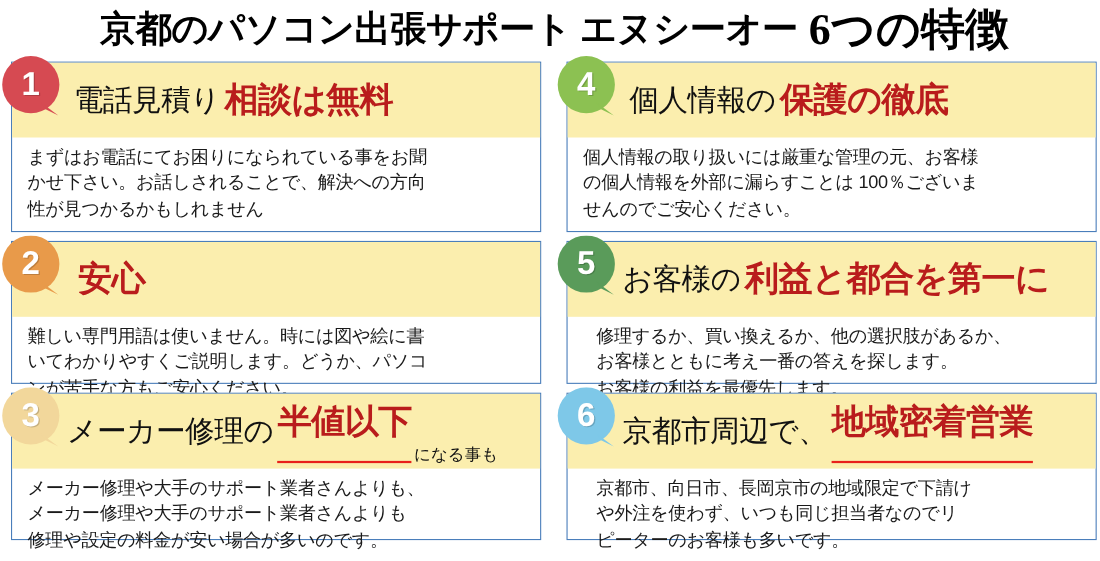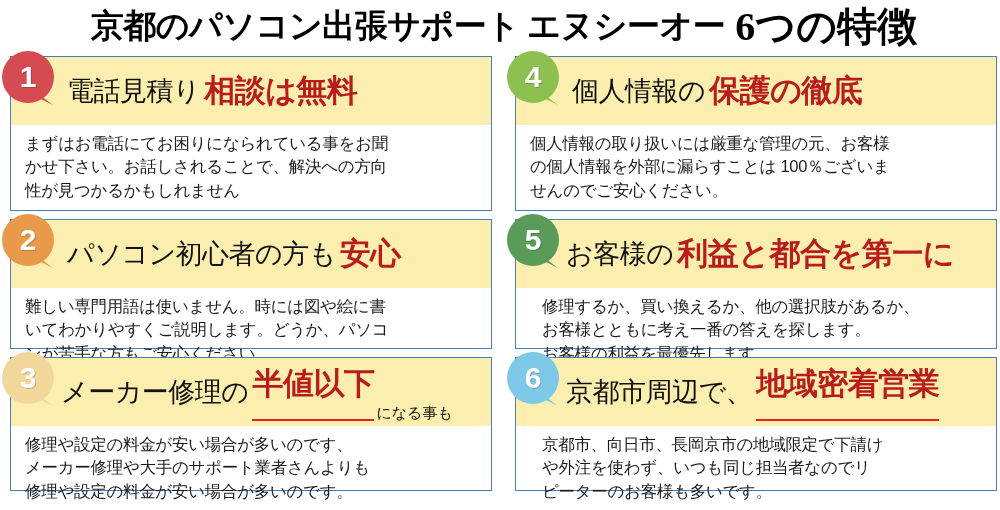--- a/index.html
+++ b/index.html
@@ -178,21 +178,20 @@
 
     <div class="card card-h128">
       <div class="bubble">
         <svg viewBox="0 0 60 57" xmlns="http://www.w3.org/2000/svg">
           <circle cx="27" cy="26" r="26" fill="#e89a4a"></circle>
           <path d="M36 42 L52 54 L40 48 Z" fill="#e89a4a"></path>
         </svg>
         <div class="bubble-num">2</div>
       </div>
       <div class="card-header">
-        <span class="head-black">パソコン初心者の方も</span>
         <span class="head-red">安心</span>
       </div>
       <div class="card-body">
         <p>難しい専門用語は使いません。時には図や絵に書</p>
         <p>いてわかりやすくご説明します。どうか、パソコ</p>
         <p>ンが苦手な方もご安心ください。</p>
       </div>
     </div>
 
     <div class="card card-h130">
@@ -202,21 +201,21 @@
           <path d="M36 42 L52 54 L40 48 Z" fill="#f2d79b"></path>
         </svg>
         <div class="bubble-num">3</div>
       </div>
       <div class="card-header tight">
         <span class="head-black">メーカー修理の</span>
         <span class="head-red uline">半値以下</span>
         <span class="head-small">になる事も</span>
       </div>
       <div class="card-body">
-        <p>修理や設定の料金が安い場合が多いのです、</p>
+        <p>メーカー修理や大手のサポート業者さんよりも、</p>
         <p>メーカー修理や大手のサポート業者さんよりも</p>
         <p>修理や設定の料金が安い場合が多いのです。</p>
       </div>
     </div>
 
   </div>
 
   <div class="col col-right">
 
     <div class="card card-h136">

